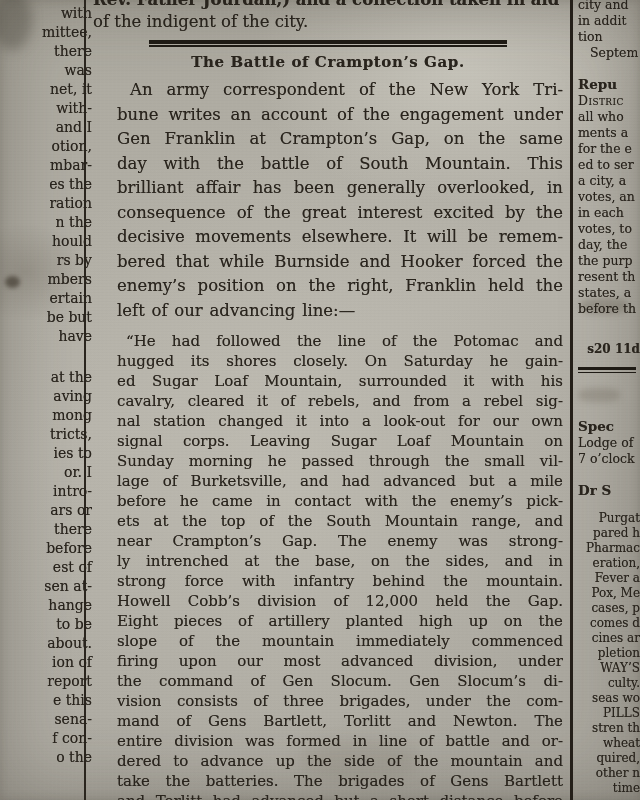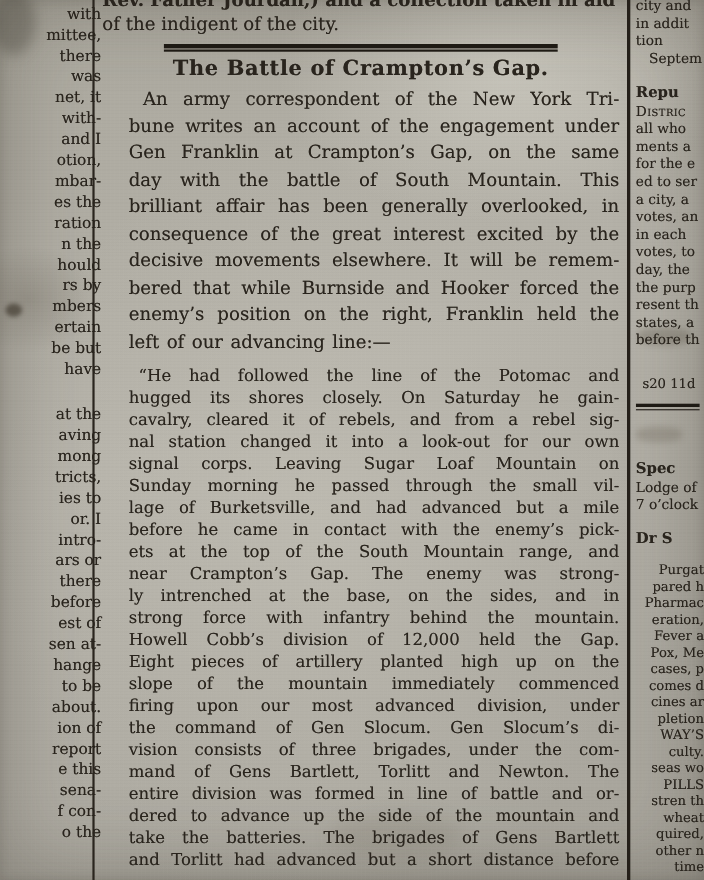--- a/index.html
+++ b/index.html
@@ -37,38 +37,38 @@
   .lc-line{text-align:right;}
 
   
   .col-main{position:absolute;left:93px;top:0;width:470px;
     text-shadow:0 0 .5px rgba(42,37,30,.55);}
   .clip-line{margin-top:-10px;font-weight:bold;font-size:16.5px;line-height:20px;
     white-space:nowrap;overflow:hidden;}
   .lead-line{font-size:16.5px;line-height:24px;}
   .rule2{height:7px;border-top:4px solid #1e1a14;border-bottom:2px solid #1e1a14;
     width:358px;margin:6px auto 0;box-sizing:border-box;}
-  .headline{margin-top:4px;text-align:center;font-weight:bold;font-size:19px;
+  .headline{margin-top:4px;text-align:center;font-weight:bold;font-size:15px;
     line-height:22px;letter-spacing:.6px;}
   .para1{margin-top:5px;font-size:16.5px;line-height:24.5px;word-spacing:1.5px;}
   .quote{margin-top:8px;font-size:15px;line-height:20px;word-spacing:1px;}
   .jline{text-align:justify;text-align-last:justify;margin-left:24px;}
   .para1 .jline:last-child{text-align-last:left;}
   .para1 .jline:first-child{text-indent:13px;}
   .quote .jline:first-child{text-indent:9px;}
 
   
   .col-right{position:absolute;left:578px;top:-3px;width:62px;overflow:hidden;
     font-size:12.5px;line-height:16px;white-space:nowrap;
     text-shadow:0 0 .5px rgba(42,37,30,.55);}
   .rc-line{white-space:nowrap;}
   .rc-b{font-weight:bold;font-size:13.5px;line-height:18px;}
   .rc-sc{font-variant:small-caps;letter-spacing:.4px;}
   .rc-ind{padding-left:12px;}
-  .rc-date{font-weight:normal;font-size:12px;padding-left:6px;}
+  .rc-date{font-weight:bold;font-size:12px;padding-left:6px;text-align:right;}
   .rc-sm{font-size:12px;line-height:15px;text-align:right;}
   .rc-rule{height:6px;border-top:3px solid #1e1a14;border-bottom:1.5px solid #1e1a14;
     width:58px;margin:2px 0;box-sizing:border-box;}
 </style>
 </head>
 <body>
 
 <div class="vignette"></div>
 <div class="grain"></div>
 <div class="stain s1"></div>
@@ -140,20 +140,21 @@
       <div class="jline">brilliant affair has  been  generally overlooked, in</div>
       <div class="jline">consequence of the great  interest excited  by the</div>
       <div class="jline">decisive movements elsewhere.   It will be remem-</div>
       <div class="jline">bered that while Burnside  and  Hooker forced the</div>
       <div class="jline">enemy’s position on the  right, Franklin held  the</div>
       <div class="jline">left of our advancing line:—</div>
     </div>
   <div class="quote">
       <div class="jline">“He had followed  the line of  the  Potomac and</div>
       <div class="jline">hugged its shores closely.   On  Saturday  he gain-</div>
+      <div class="jline">ed  Sugar Loaf Mountain, surrounded  it with his</div>
       <div class="jline">cavalry, cleared it of  rebels, and from a rebel sig-</div>
       <div class="jline">nal station changed it into a look-out for our own</div>
       <div class="jline">signal corps.   Leaving  Sugar  Loaf  Mountain  on</div>
       <div class="jline">Sunday morning he passed through the small vil-</div>
       <div class="jline">lage of Burketsville, and had advanced but a mile</div>
       <div class="jline">before he came in contact with the enemy’s pick-</div>
       <div class="jline">ets at the top of  the  South Mountain  range, and</div>
       <div class="jline">near  Crampton’s  Gap.    The  enemy  was strong-</div>
       <div class="jline">ly intrenched  at  the  base, on  the  sides,  and  in</div>
       <div class="jline">strong force  with infantry  behind  the mountain.</div>

